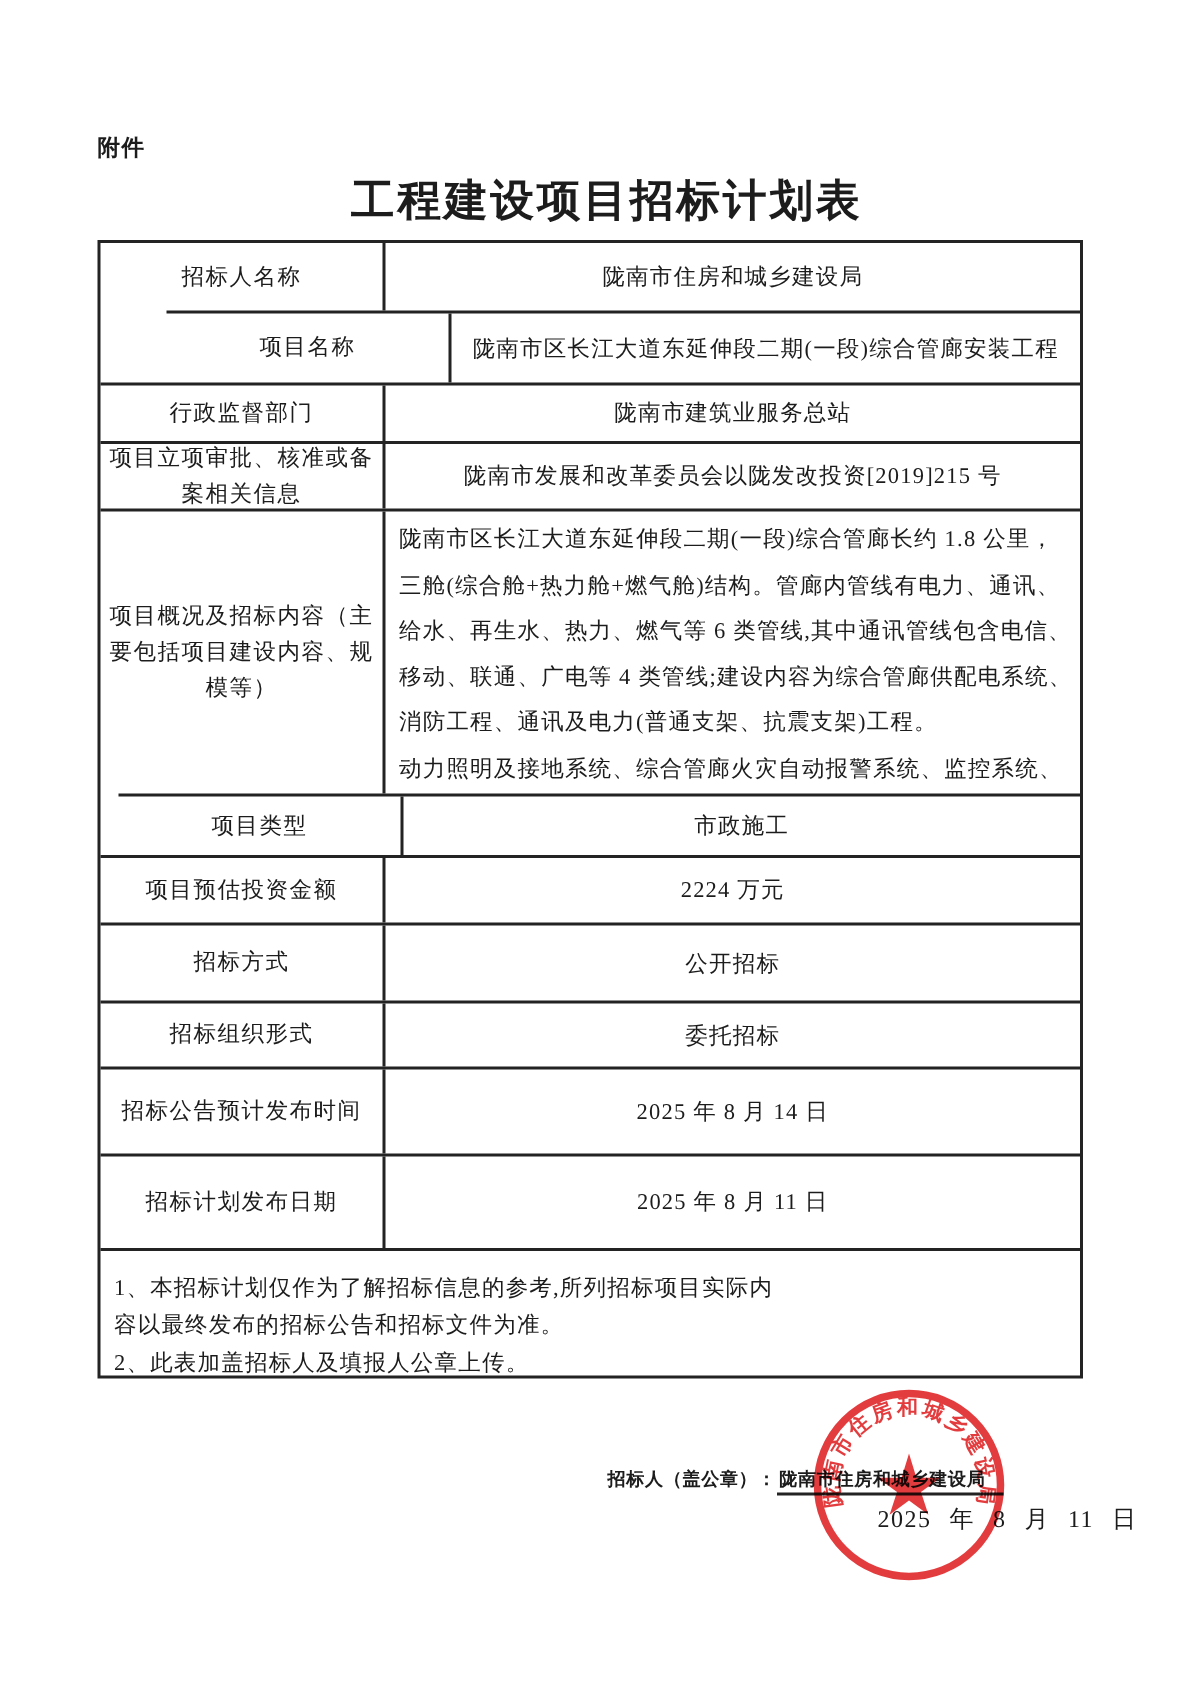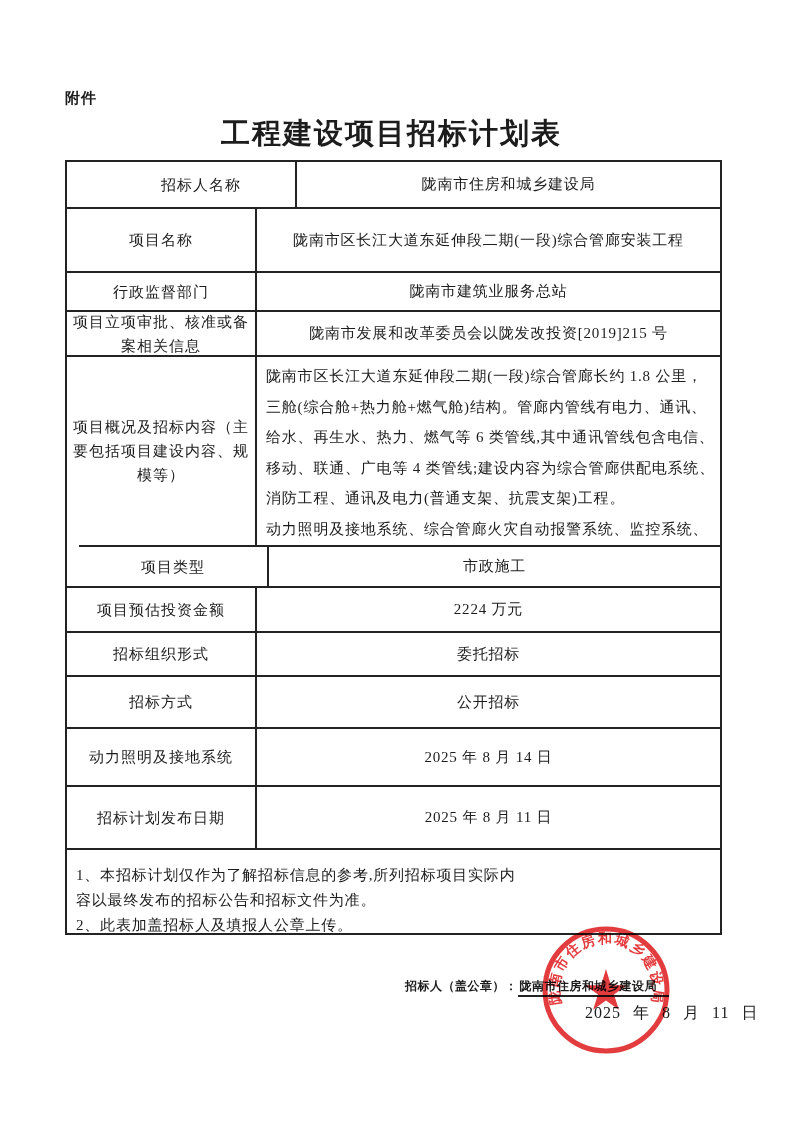--- a/index.html
+++ b/index.html
@@ -18,21 +18,21 @@
   .attachment {
     position: absolute;
     left: 65px;
     top: 89px;
     font-size: 15px;
     font-weight: bold;
     letter-spacing: 1px;
   }
   .doc-title {
     position: absolute;
-    left: 63px;
+    left: 76px;
     top: 114px;
     width: 657px;
     text-align: center;
     font-size: 29px;
     font-weight: bold;
     letter-spacing: 2px;
   }
   .tender-table {
     position: absolute;
     left: 65px;
@@ -80,22 +80,22 @@
   }
   .t-value.lines-remark {
     display: block;
     text-align: left;
     padding: 13px 6px 0 9px;
   }
   .t-value.lines-remark div {
     line-height: 25px;
   }
   
-  .r1  { height: 45px; margin-left: 40px; }
-  .r2  { height: 64px; }
+  .r1  { height: 45px; }
+  .r2  { height: 48px; margin-left: 44px; }
   .r3  { height: 39px; }
   .r4  { height: 45px; }
   .r5  { height: 190px; }
   .r6  { height: 41px; margin-left: 12px; }
   .r7  { height: 45px; }
   .r8  { height: 44px; }
   .r9  { height: 52px; }
   .r10 { height: 58px; }
   .r11 { height: 63px; }
   .r12 { height: 85px; }
@@ -183,32 +183,32 @@
     <div class="t-row r6">
       <div class="t-label">项目类型</div>
       <div class="t-value">市政施工</div>
     </div>
 
     <div class="t-row r7">
       <div class="t-label">项目预估投资金额</div>
       <div class="t-value">2224 万元</div>
     </div>
 
+    <div class="t-row r9">
+      <div class="t-label">招标方式</div>
+      <div class="t-value">公开招标</div>
+    </div>
+
     <div class="t-row r8">
       <div class="t-label">招标组织形式</div>
       <div class="t-value">委托招标</div>
     </div>
 
-    <div class="t-row r9">
-      <div class="t-label">招标方式</div>
-      <div class="t-value">公开招标</div>
-    </div>
-
     <div class="t-row r10">
-      <div class="t-label">动力照明及接地系统</div>
+      <div class="t-label">招标公告预计发布时间</div>
       <div class="t-value">2025 年 8 月 14 日</div>
     </div>
 
     <div class="t-row r11">
       <div class="t-label">招标计划发布日期</div>
       <div class="t-value">2025 年 8 月 11 日</div>
     </div>
 
     <div class="t-row r12">
       <div class="t-value lines-remark">

